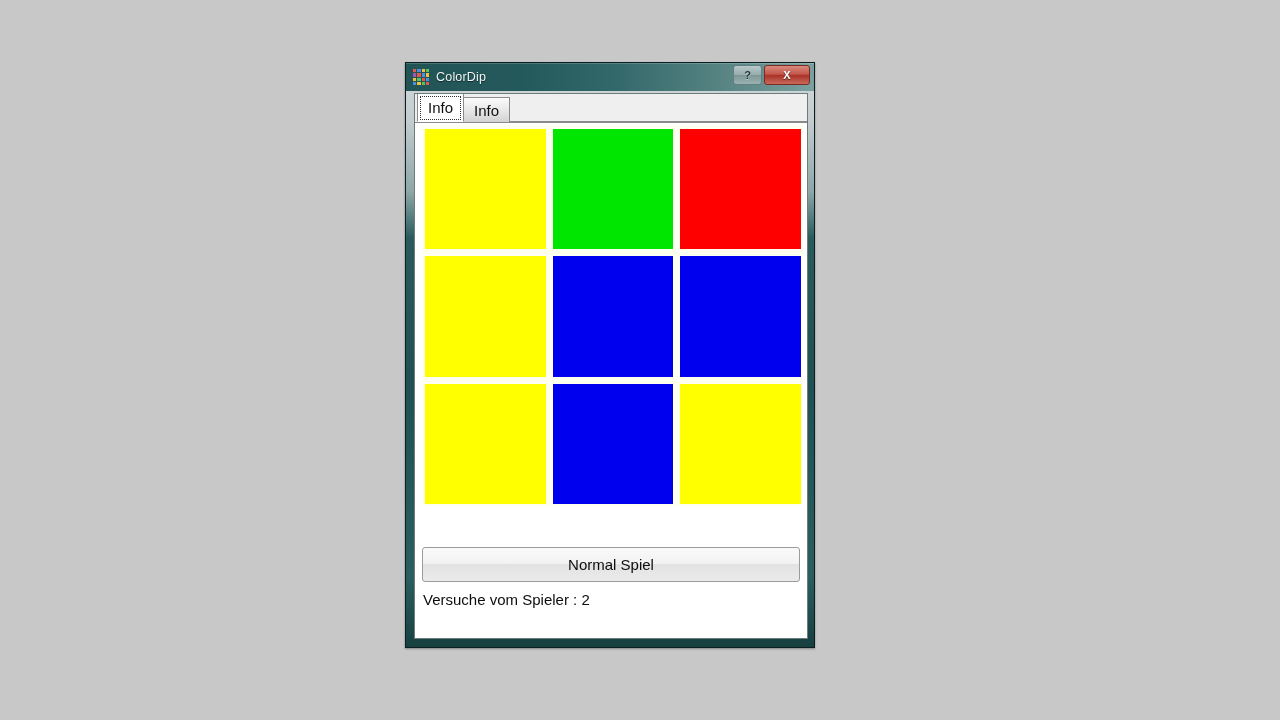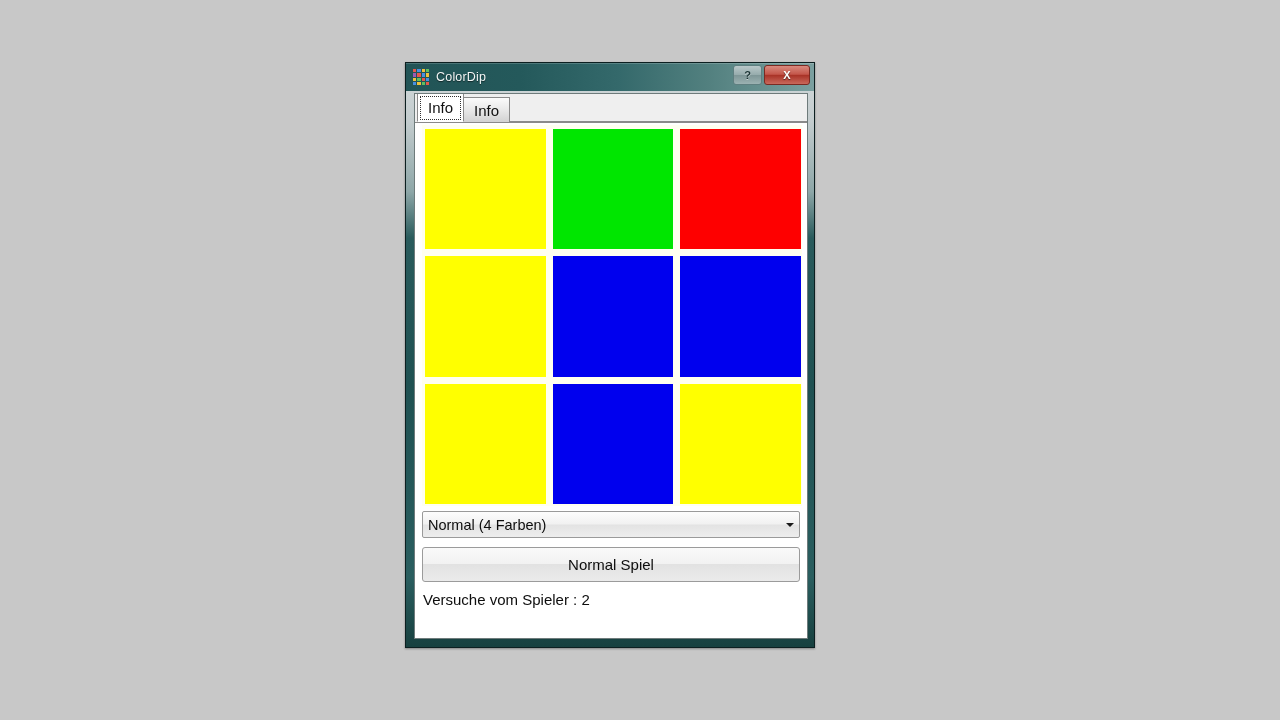--- a/index.html
+++ b/index.html
@@ -341,26 +341,20 @@
               <div class="tile" style="background: rgb(254, 0, 0);"></div>
               <div class="tile" style="background: rgb(255, 255, 0);"></div>
               <div class="tile" style="background: rgb(0, 0, 238);"></div>
               <div class="tile" style="background: rgb(0, 0, 238);"></div>
               <div class="tile" style="background: rgb(255, 255, 0);"></div>
               <div class="tile" style="background: rgb(0, 0, 238);"></div>
               <div class="tile" style="background: rgb(255, 255, 0);"></div>
             </div>
         </div>
 
-        <div class="combo">
-          <div class="combo-value">Normal (4 Farben)</div>
-          <div class="combo-arrow">
-              <span></span>
-            </div>
-        </div>
 
         <div class="btn">Normal Spiel</div>
 
         <div class="status">Versuche vom Spieler : 2</div>
 
       </div>
     </div>
   </div>
 </div>
 

